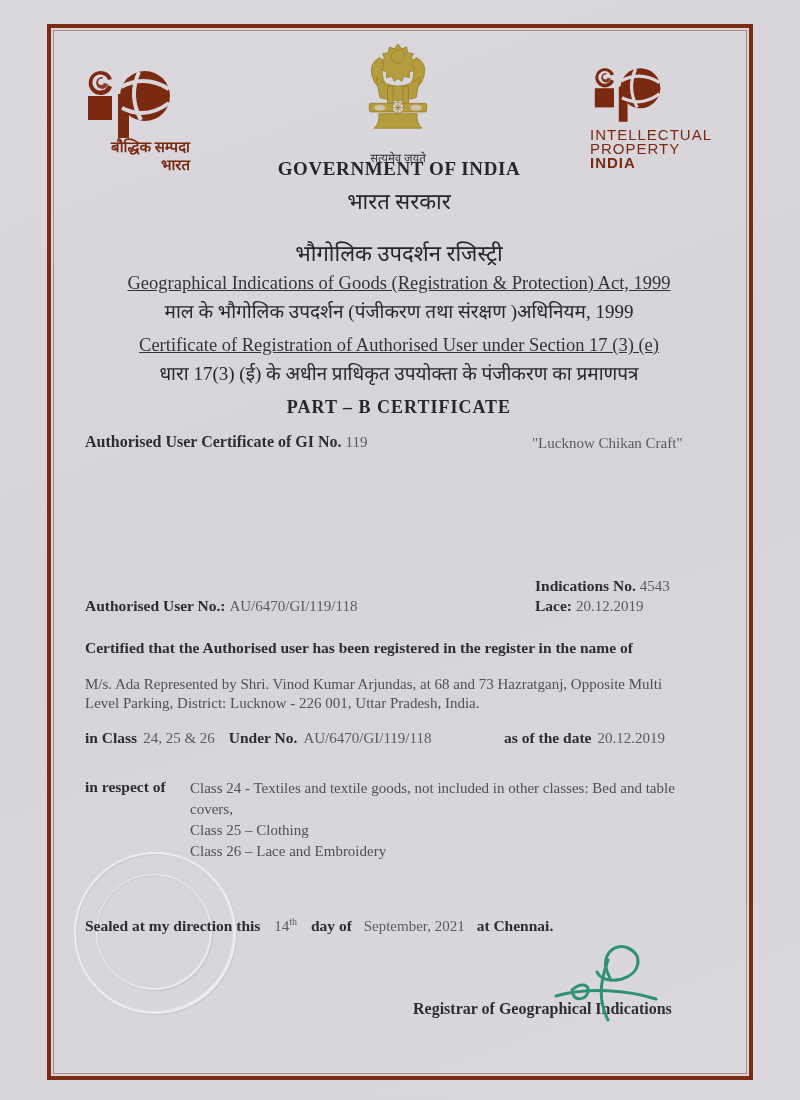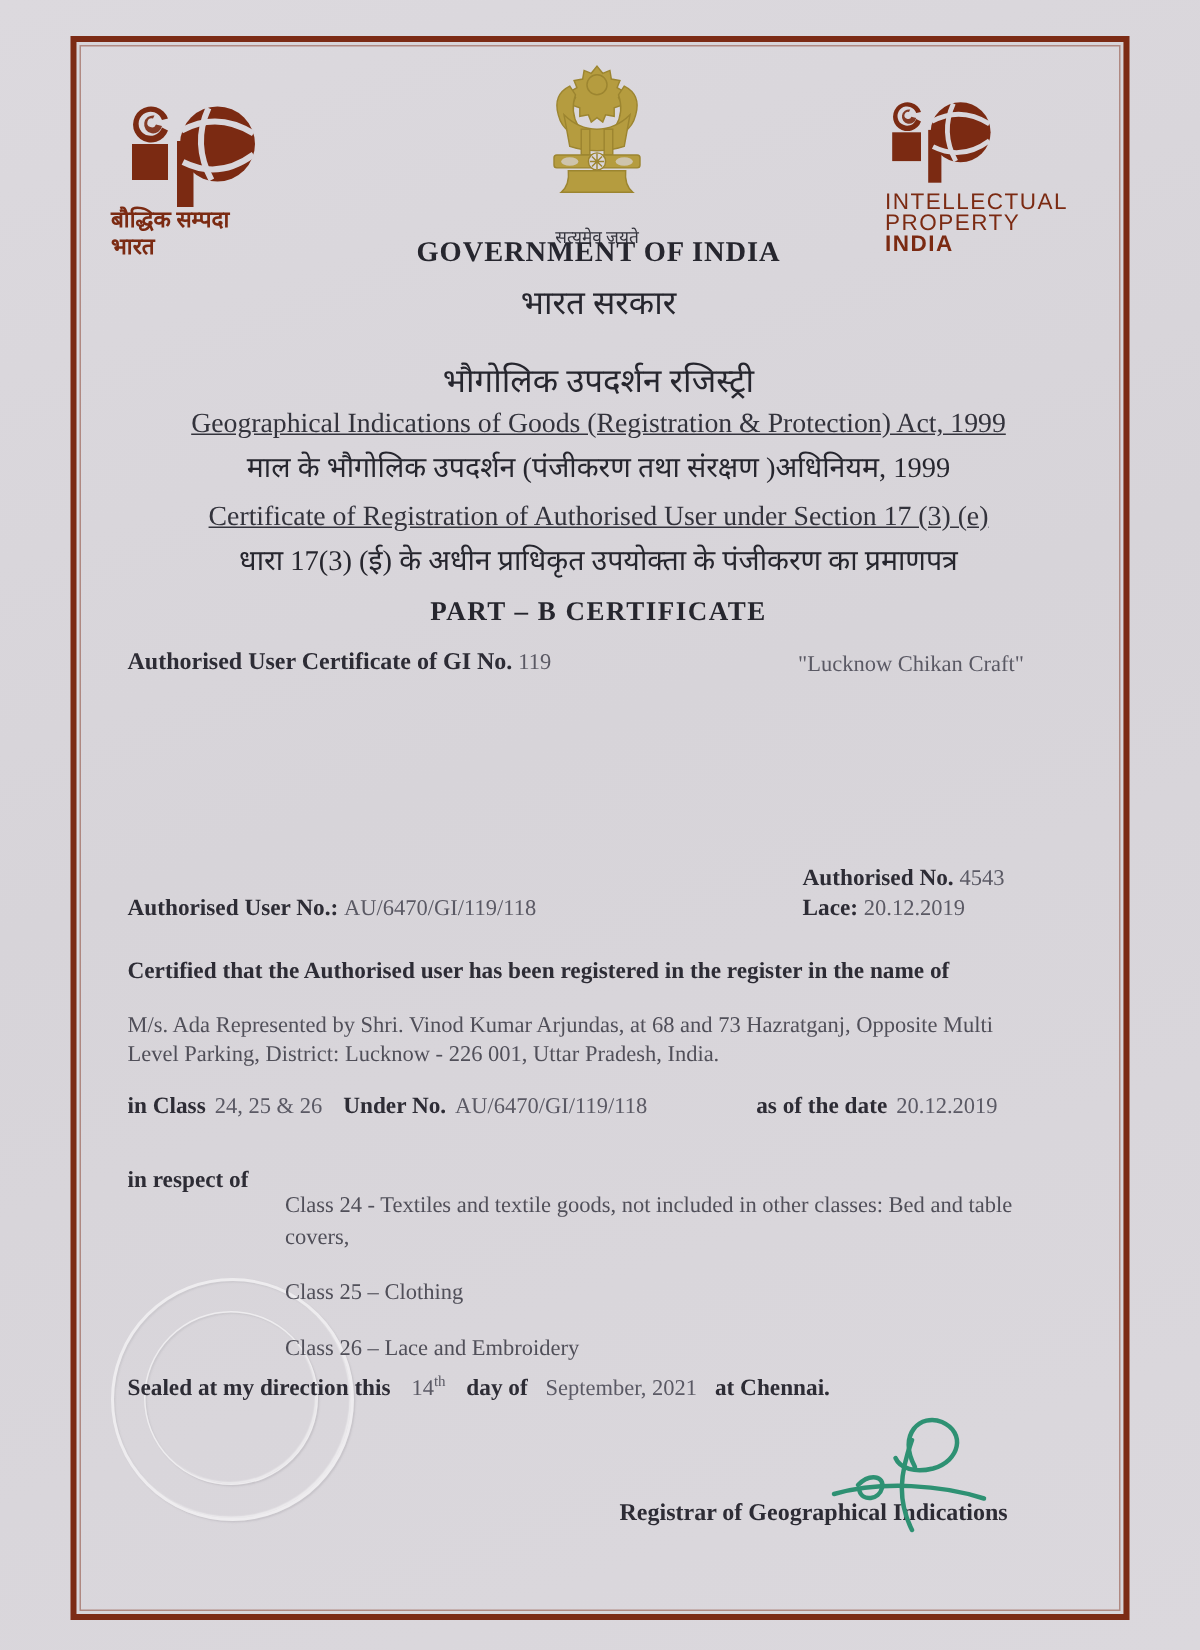--- a/index.html
+++ b/index.html
@@ -17,25 +17,25 @@
   .abs{position:absolute;}
   .c{left:48px;width:702px;text-align:center;}
   .b{font-weight:bold;}
   .en-head{font-size:19px;font-weight:bold;letter-spacing:.6px;color:#26262e;}
   .en-sub{font-size:18.5px;color:#33333c;text-decoration:underline;}
   .hi{font-size:20px;color:#26262e;}
   .lbl{font-size:15.5px;font-weight:bold;color:#2d2c35;}
   .val{font-size:15px;color:#5a5964;}
   .body-line{font-size:15px;color:#504f59;}
   .iplogo-text{font-family:"Liberation Sans",sans-serif;font-size:15px;letter-spacing:1px;color:#7b2a12;line-height:14px;}
-  .devlogo-text{font-size:15px;font-weight:bold;color:#7b2a12;text-align:left;line-height:18px;}
+  .devlogo-text{font-size:15px;font-weight:bold;color:#7b2a12;text-align:right;line-height:18px;}
   .seal-ring{position:absolute;border-radius:50%;border:2px solid rgba(255,255,255,.55);
     box-shadow:1px 1px 1px rgba(150,148,156,.25), inset 1px 1px 1px rgba(150,148,156,.18), inset -1px -1px 1px rgba(255,255,255,.5);}
   sup{font-size:10px;}
-  .classes div{line-height:21px;margin-top:16px;}
+  .classes div{line-height:21px;}
 </style>
 </head>
 <body>
 
 <div class="page">
 
   <div class="frame"></div>
 
   <div class="seal-ring" style="left:74px;top:852px;width:158px;height:158px;"></div>
   <div class="seal-ring" style="left:96px;top:874px;width:114px;height:114px;border-width:1px;"></div>
@@ -116,21 +116,21 @@
 
   <div class="abs c" style="top:397px;font-size:18px;font-weight:bold;letter-spacing:1px;color:#26262e;">PART – B CERTIFICATE</div>
 
   <div class="abs" style="left:85px;top:433px;font-size:16px;">
     <span class="lbl" style="font-size:16px;">Authorised User Certificate of GI No.</span>
     <span class="val" style="font-size:15px;text-align:center;">119</span>
   </div>
   <div class="abs val" style="left:532px;top:435px;font-size:15px;">"Lucknow Chikan Craft"</div>
 
   <div class="abs" style="left:535px;top:577px;font-size:15.5px;">
-    <span class="lbl">Authorised No.</span>
+    <span class="lbl">Indications No.</span>
     <span class="val">4543</span>
   </div>
   <div class="abs" style="left:85px;top:597px;font-size:15.5px;">
     <span class="lbl">Authorised User No.:</span>
     <span class="val">AU/6470/GI/119/118</span>
   </div>
   <div class="abs" style="left:535px;top:597px;font-size:15.5px;">
     <span class="lbl">Lace:</span>
     <span class="val">20.12.2019</span>
   </div>

